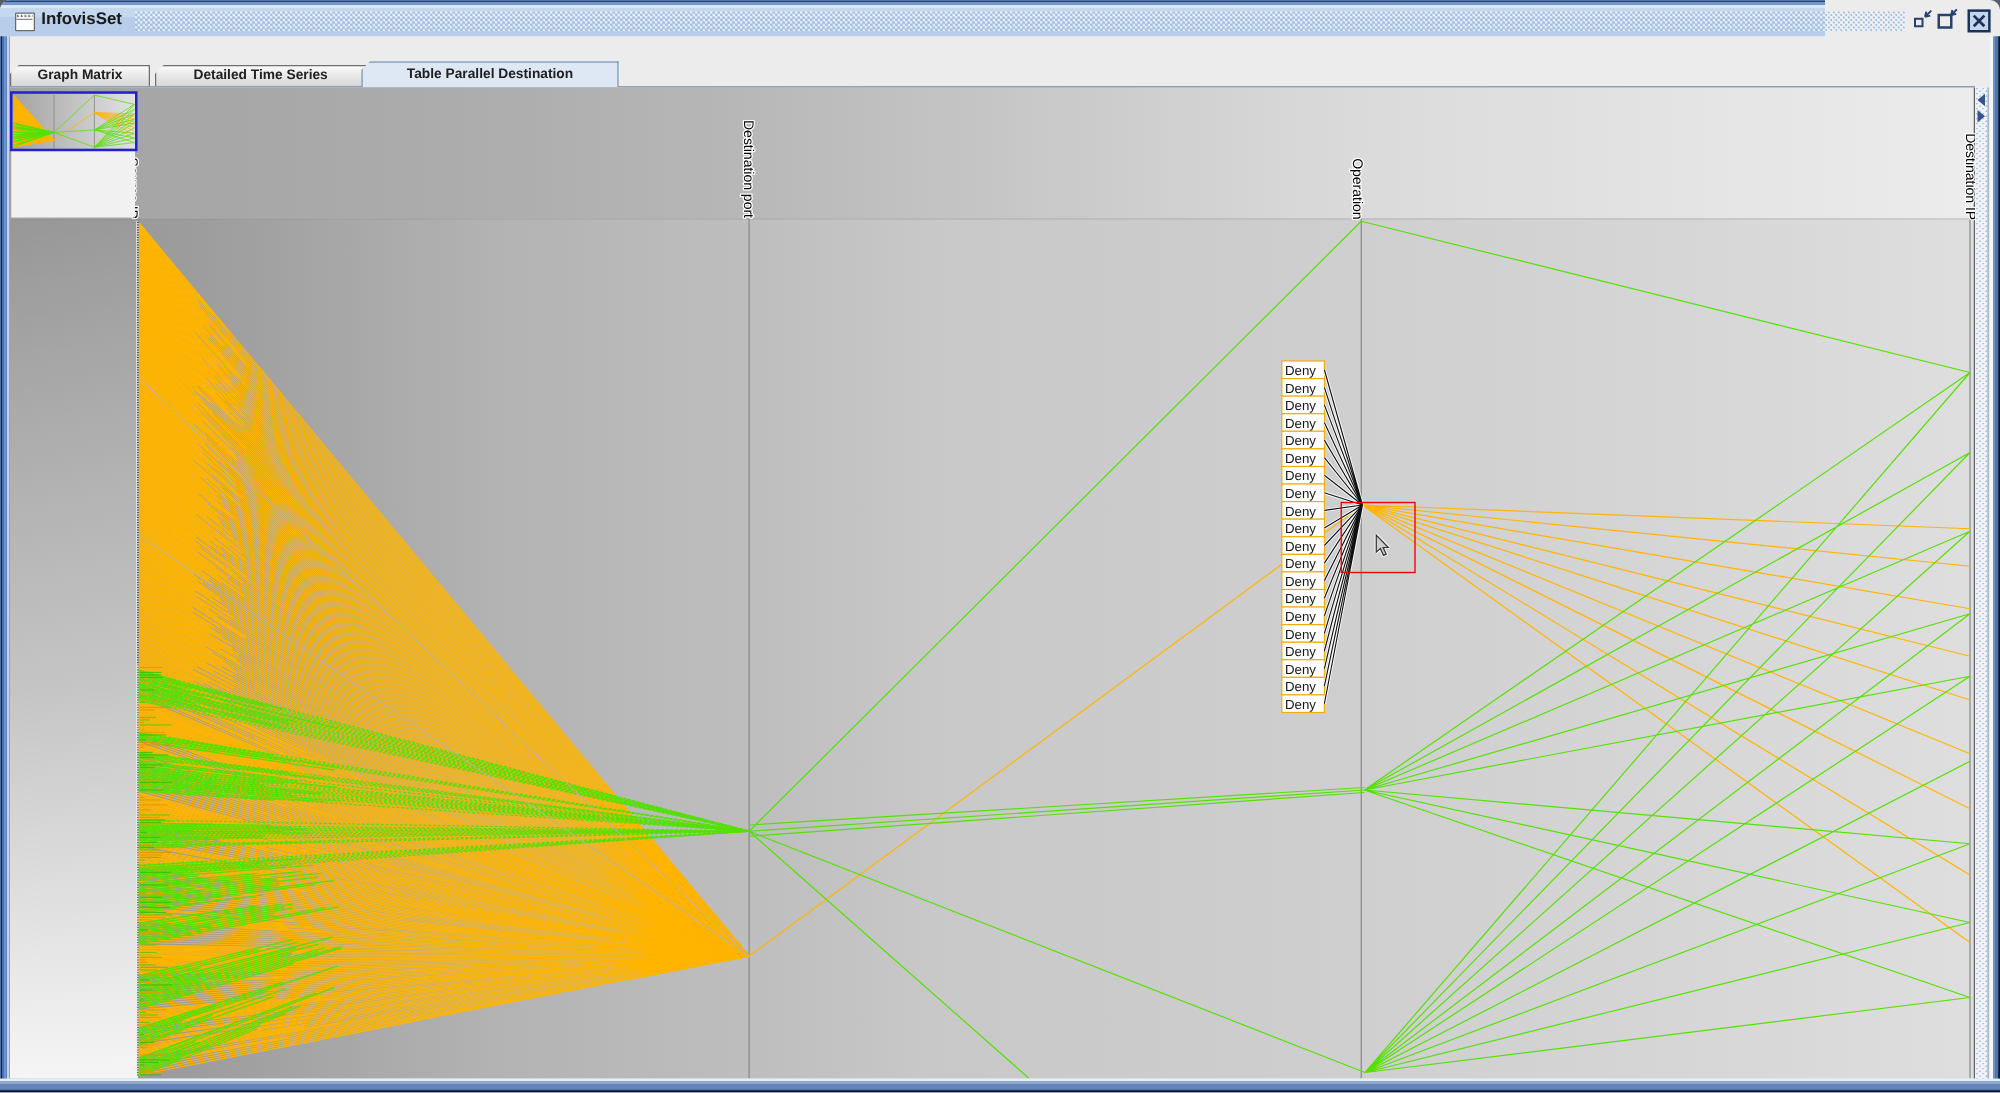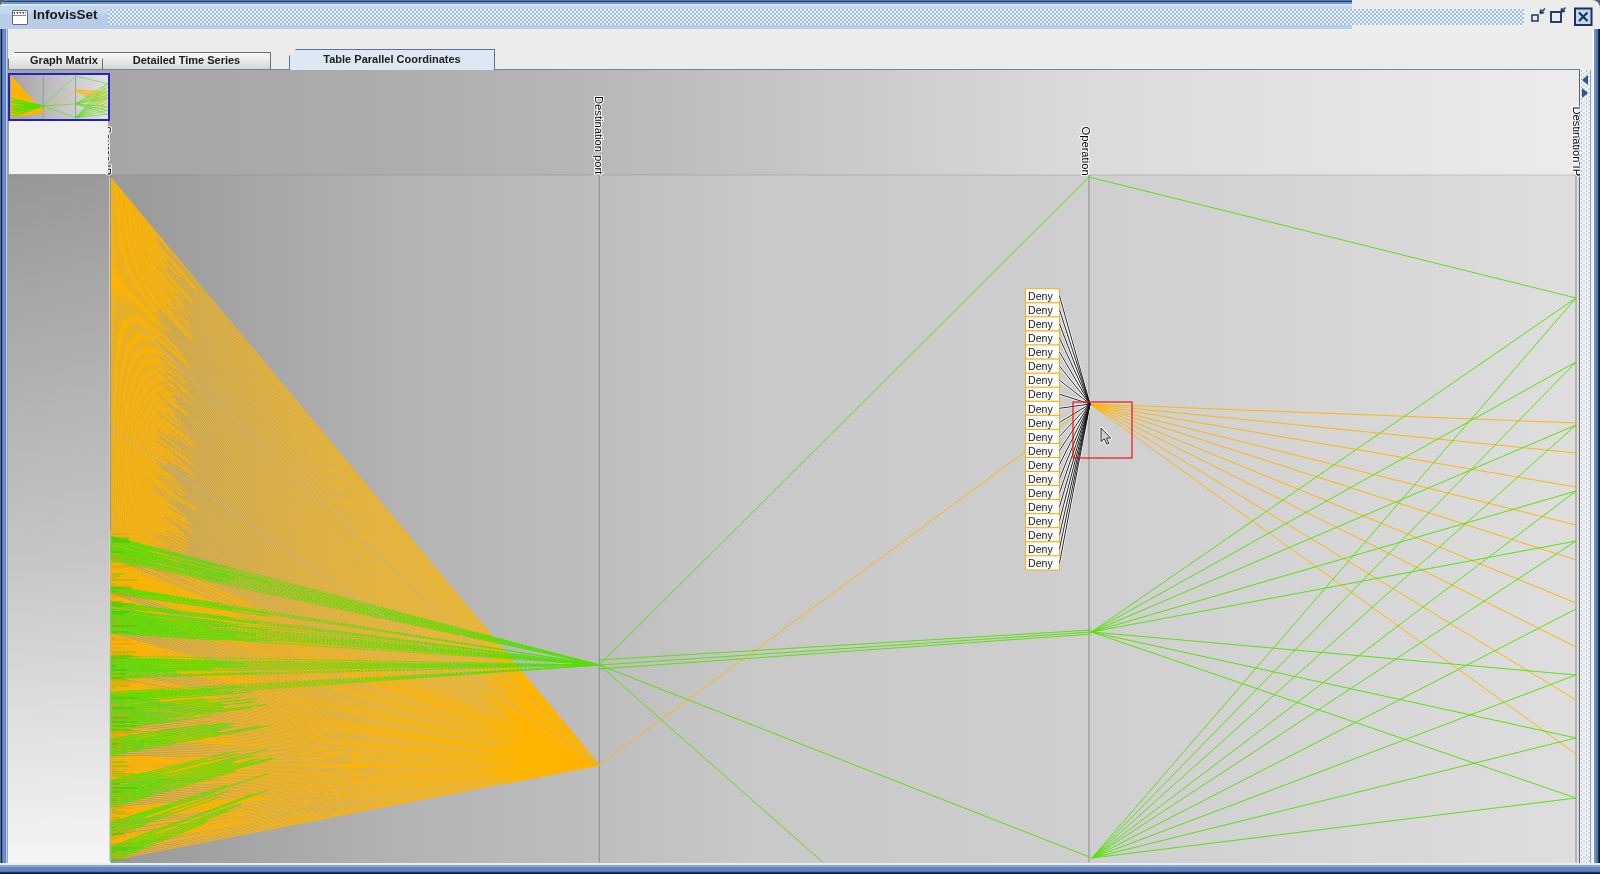--- a/index.html
+++ b/index.html
@@ -1,16 +1,16 @@
 <!DOCTYPE html>
 <html><head><meta charset="utf-8"><style>
 *{margin:0;padding:0;box-sizing:border-box}
 body{width:1600px;height:874px;background:#565d66;font-family:"Liberation Sans",sans-serif;overflow:hidden;position:relative}
 .win{position:absolute;inset:0;border-radius:8px 8px 0 0;overflow:hidden;background:#ececec}
-.titlebar{position:absolute;left:0;top:0;width:1352px;height:29px;
+.titlebar{position:absolute;left:0;top:0;width:1460px;height:29px;
  background:linear-gradient(to bottom,#5577aa 0 1px,#26426e 1px 2px,#7397cc 2px 4px,#dae8f8 4px 6px,#c4d8ef 6px 14px,#b7cde9 14px 29px)}
 .bumps{position:absolute;left:108px;top:9px;width:1416px;height:16px;
  background-image:radial-gradient(circle at 1px 1px,#e9f1fb 0 0.85px,transparent 1px),radial-gradient(circle at 3px 3px,#e9f1fb 0 0.85px,transparent 1px),radial-gradient(circle at 3px 1px,#a0bbde 0 0.7px,transparent 0.9px),radial-gradient(circle at 1px 3px,#a0bbde 0 0.7px,transparent 0.9px);
  background-size:4px 4px}
 .ticon{position:absolute;left:12px;top:10px;width:16px;height:15px;background:#fff;border:1.5px solid #6a6a6a;border-radius:1px}
 .ticon:before{content:"";position:absolute;left:0;top:0;width:13px;height:3.5px;border-bottom:1px solid #888;
  background-image:radial-gradient(circle at 1.2px 1.6px,#555 0 0.7px,transparent 0.9px);background-size:3px 3.5px}
 .title{position:absolute;left:33px;top:7px;font-size:13.5px;font-weight:bold;color:#1a1a1a}
 .menubar{position:absolute;left:0;top:29px;width:1600px;height:18px;background:linear-gradient(#fbfcfd,#e9ebee);border-bottom:1px solid #cfd0d2}
 .menubar span{position:absolute;top:1px;font-size:13px;font-weight:bold;color:#1b1b1b}
@@ -41,22 +41,22 @@
   <path d="M17 2.5 L12 7.5 M12 7.5 l4.2 -1 M12 7.5 l1 -4.2" stroke="#27406e" stroke-width="1.6" fill="none"></path>
   <rect x="23" y="6" width="10" height="10" fill="none" stroke="#27406e" stroke-width="2"></rect>
   <path d="M37.5 1.5 L33 6 M33 6 l4 -0.9 M33 6 l0.9 -4" stroke="#27406e" stroke-width="1.6" fill="none"></path>
   <rect x="47" y="2.5" width="16.5" height="16.5" fill="#c2d6ee" stroke="#1c3258" stroke-width="2"></rect>
   <path d="M51 6.5 L59.5 15 M59.5 6.5 L51 15" stroke="#1c3258" stroke-width="2.2"></path>
  </svg>
 </div>
 <div class="tabrow">
  <div class="tabline"></div>
  <div class="tab tu" style="left:8px;width:112px">Graph Matrix</div>
- <div class="tab tu" style="left:102px;width:169px">Detailed Time Series</div>
- <div class="tab ts" style="left:289px;width:206px">Table Parallel Coordinates</div>
+ <div class="tab tu" style="left:124px;width:169px">Detailed Time Series</div>
+ <div class="tab ts" style="left:289px;width:206px">Table Parallel Destination</div>
 </div>
 <svg xmlns="http://www.w3.org/2000/svg" width="1584" height="793" viewBox="8 70 1584 793" style="position:absolute;left:8px;top:70px" font-family="Liberation Sans, sans-serif">
 <defs>
 <linearGradient id="hdr" x1="8" x2="1579" y1="0" y2="0" gradientUnits="userSpaceOnUse">
  <stop offset="0" stop-color="#a3a3a3"></stop>
           <stop offset="0.23" stop-color="#acacac"></stop>
           <stop offset="0.36" stop-color="#b6b6b6"></stop>
           <stop offset="0.68" stop-color="#dadada"></stop>
           <stop offset="1" stop-color="#ececec"></stop>
 </linearGradient>

